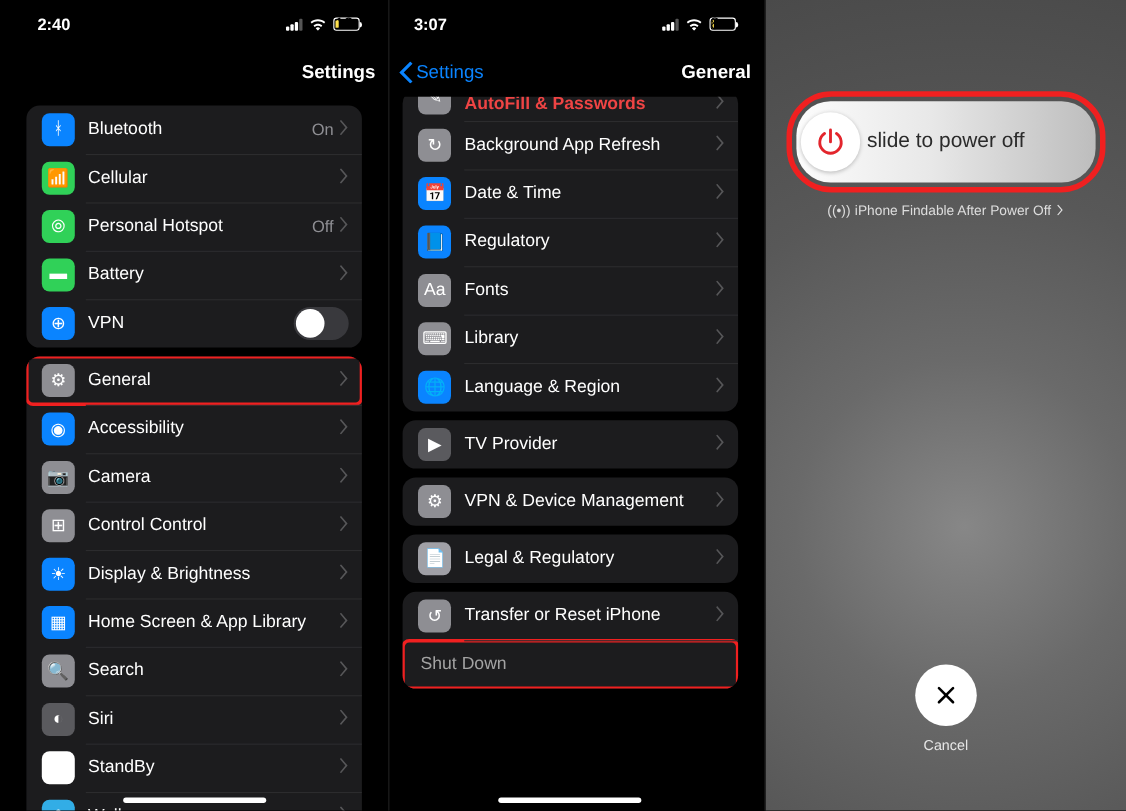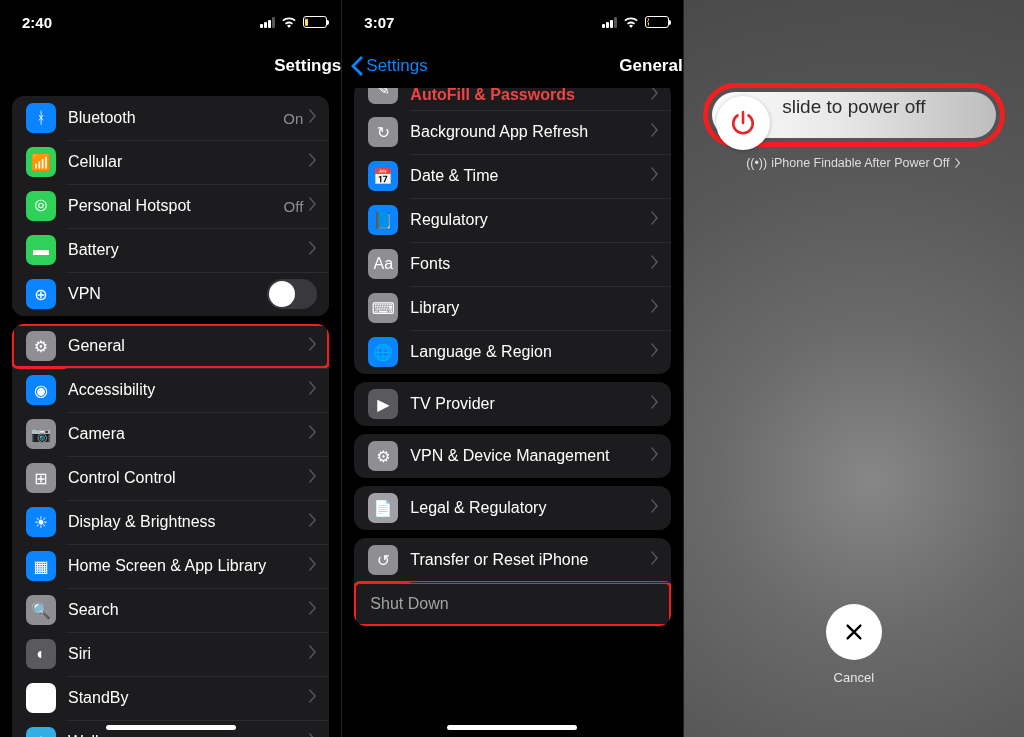--- a/index.html
+++ b/index.html
@@ -9,20 +9,21 @@
     font-family: -apple-system, "Helvetica Neue", Arial, sans-serif;
     color: #fff;
     display: flex;
     overflow: hidden;
   }
   .pane {
     width: 341.33px; height: 737px;
     position: relative;
     background: #000;
     overflow: hidden;
+    margin-left: 12px;
   }
   .pane + .pane { border-left: 1px solid #222; }
 
   
   .status {
     display: flex; justify-content: space-between; align-items: center;
     height: 44px; padding: 0 14px 0 22px;
     font-size: 15px; font-weight: 600;
   }
   .status .right { display: flex; align-items: center; gap: 6px; }
@@ -100,23 +101,23 @@
   
   .pane3 {
     background: radial-gradient(circle at 55% 65%, #878787 0%, #6a6a6a 30%, #585858 60%, #4a4a4a 100%);
   }
   .slider-wrap {
     margin: 84px 20px 0 20px;
     border: 4px solid #f02020; border-radius: 40px;
     padding: 4px;
   }
   .slider {
-    height: 46px; border-radius:31px;
+    height: 74px; border-radius:31px;
     background: linear-gradient(90deg,#fcfcfc 0%, #e8e8e8 45%, #bdbdbd 100%);
-    display:flex; align-items:flex-start; padding:4px;
+    display:flex; align-items:center; padding:4px;
     position:relative;
   }
   .slider .knob {
     width:54px; height:54px; background:#fff; border-radius:50%;
     display:flex; align-items:center; justify-content:center;
     box-shadow:0 1px 4px rgba(0,0,0,.25);
   }
   .slider .knob svg{ width:26px; height:26px; color:#e3252c;}
   .slider .txt {
     position:absolute; left:0; right:0; text-align:center;

